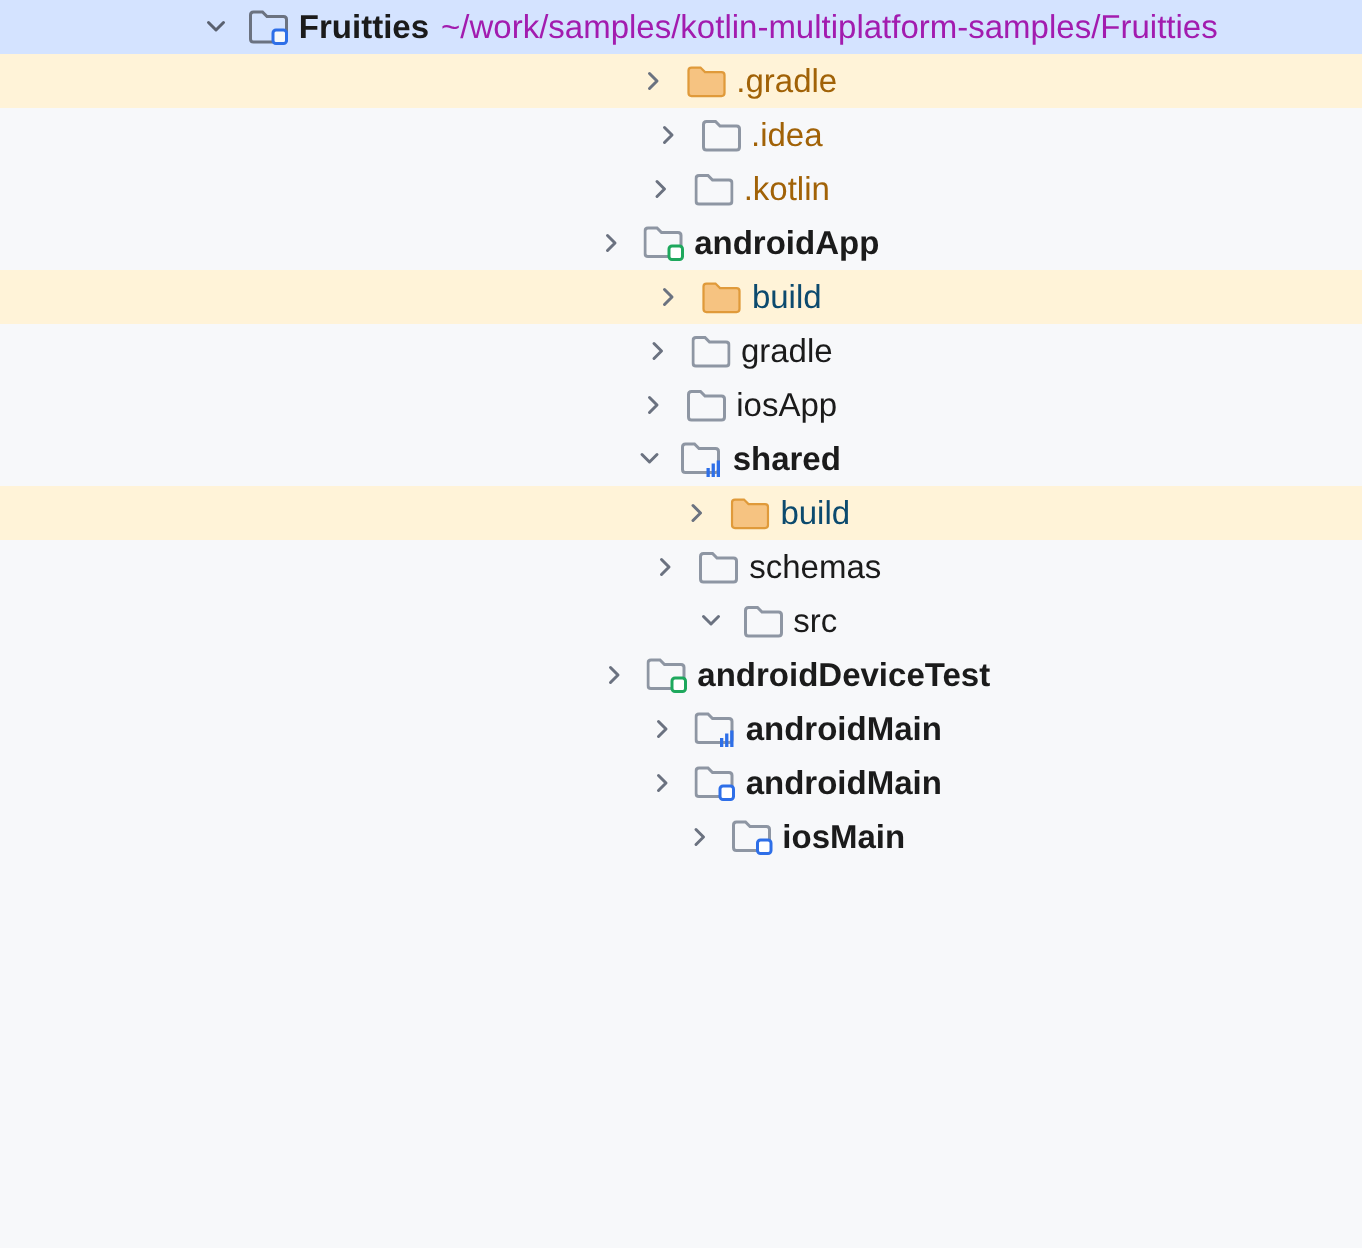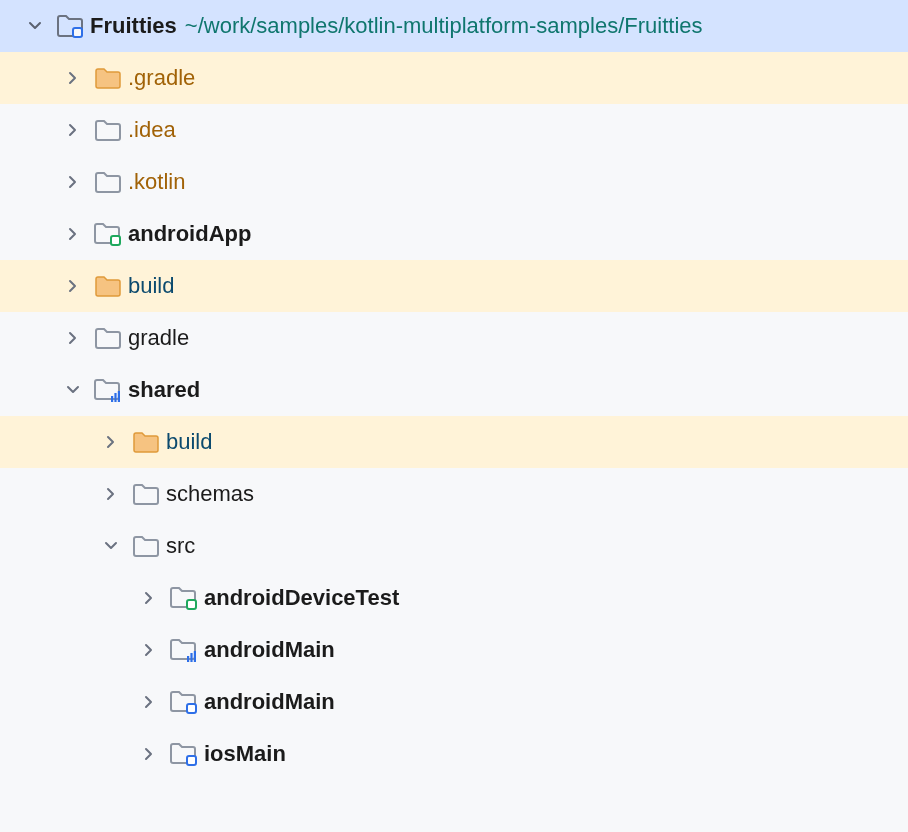--- a/index.html
+++ b/index.html
@@ -8,22 +8,23 @@
     width: 908px; height: 832px;
     font-family: -apple-system, "Segoe UI", Arial, sans-serif;
     font-size: 22px;
     background: #f7f8fa;
     color: #1b1b1b;
   }
   .tree { width: 100%; }
   .row {
     display: flex;
     align-items: center;
-    height: 52px;
-    padding-left: 4px;
+    height: 36px;
+    padding-left: 17px;
+    justify-content: center;
   }
   .row.selected { background: #d4e3ff; }
   .row.highlight { background: #fff3d8; }
   .indent { flex: 0 0 auto; height: 1px; }
   .arrow {
     width: 30px; height: 30px;
     display: flex; align-items: center; justify-content: center;
     flex: 0 0 auto;
     margin-right: 6px;
   }
@@ -34,21 +35,21 @@
     margin-right: 6px;
   }
   .label {
     white-space: nowrap;
   }
   .label.bold { font-weight: 700; }
   .label.brown { color: #a16207; }
   .label.orange { color: #0c4a6e; }
   .path {
     margin-left: 8px;
-    color: #0f766e;
+    color: #a21caf;
     font-weight: 400;
   }
 </style>
 </head>
 <body>
 
 <div class="tree">
 
   <div class="row selected">
     <div class="indent" style="width:16px"></div>
@@ -150,20 +151,34 @@
           <svg width="26" height="24" viewBox="0 0 26 24">
             <path d="M1 5 Q1 3 3 3 H9 L12 6 H23 Q25 6 25 8 V20 Q25 22 23 22 H3 Q1 22 1 20 Z" fill="none" stroke="#8e96a3" stroke-width="2"></path>
           </svg>
         </div>
         <span class="label">gradle</span>
       </div>
       <div class="row">
         <div class="indent" style="width: 54px;"></div>
         <div class="arrow">
           <svg width="14" height="14" viewBox="0 0 14 14">
+            <path d="M4 2 L9 7 L4 12" fill="none" stroke="#6b7280" stroke-width="2" stroke-linecap="round" stroke-linejoin="round"></path>
+          </svg>
+        </div>
+        <div class="icon">
+          <svg width="26" height="24" viewBox="0 0 26 24">
+            <path d="M1 5 Q1 3 3 3 H9 L12 6 H23 Q25 6 25 8 V20 Q25 22 23 22 H3 Q1 22 1 20 Z" fill="none" stroke="#8e96a3" stroke-width="2"></path>
+          </svg>
+        </div>
+        <span class="label">iosApp</span>
+      </div>
+      <div class="row">
+        <div class="indent" style="width: 54px;"></div>
+        <div class="arrow">
+          <svg width="14" height="14" viewBox="0 0 14 14">
             <path d="M2 4 L7 9 L12 4" fill="none" stroke="#6b7280" stroke-width="2" stroke-linecap="round" stroke-linejoin="round"></path>
           </svg>
         </div>
         <div class="icon">
           <svg width="28" height="26" viewBox="0 0 28 26">
             <path d="M1 5 Q1 3 3 3 H9 L12 6 H23 Q25 6 25 8 V20 Q25 22 23 22 H3 Q1 22 1 20 Z" fill="none" stroke="#8e96a3" stroke-width="2"></path>
             <g transform="translate(17,14)">
               <rect x="0" y="5" width="2.2" height="6" fill="#2e6fe8"></rect>
               <rect x="3.4" y="2" width="2.2" height="9" fill="#2e6fe8"></rect>
               <rect x="6.8" y="0" width="2.2" height="11" fill="#2e6fe8"></rect>

